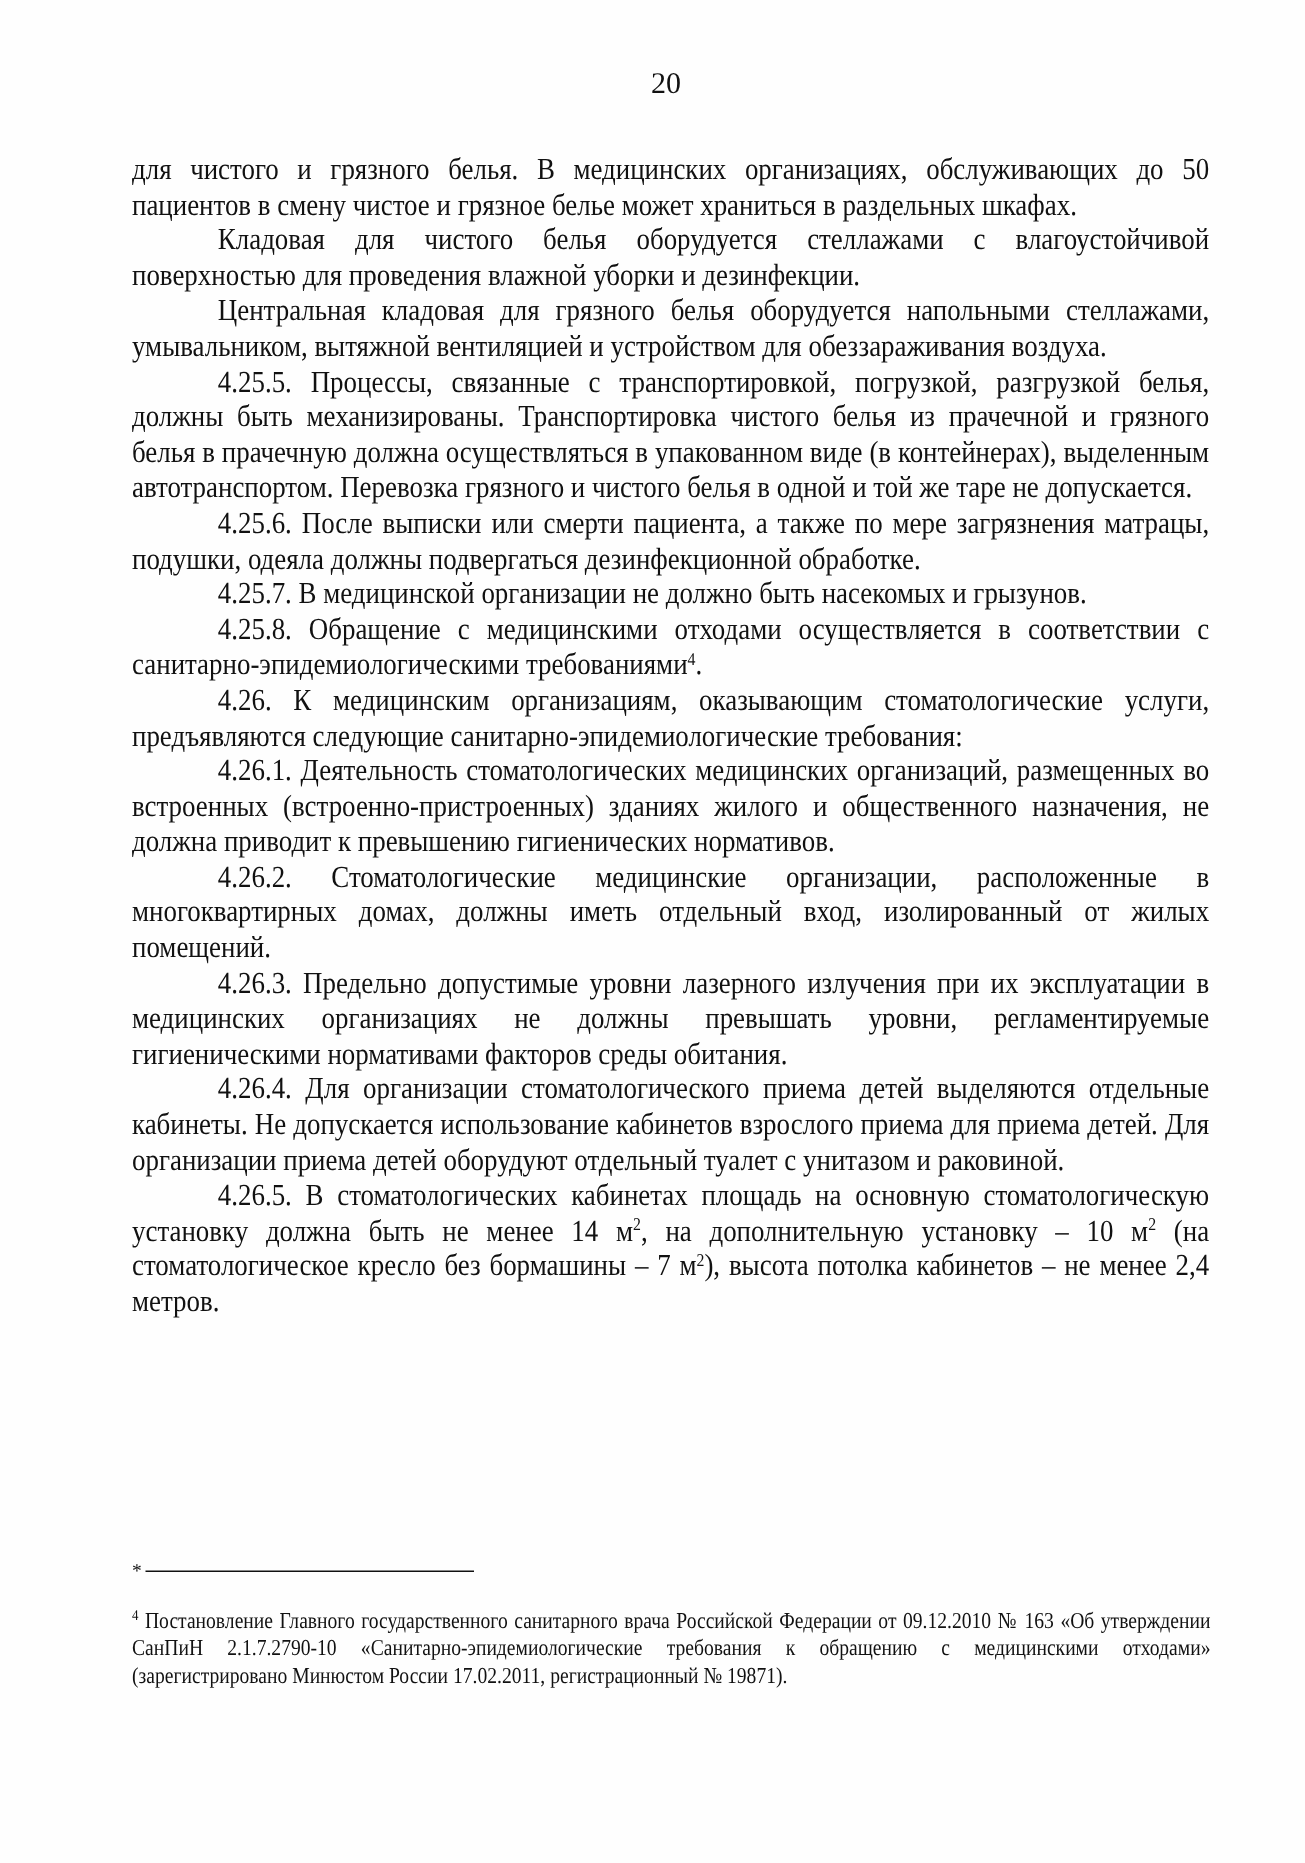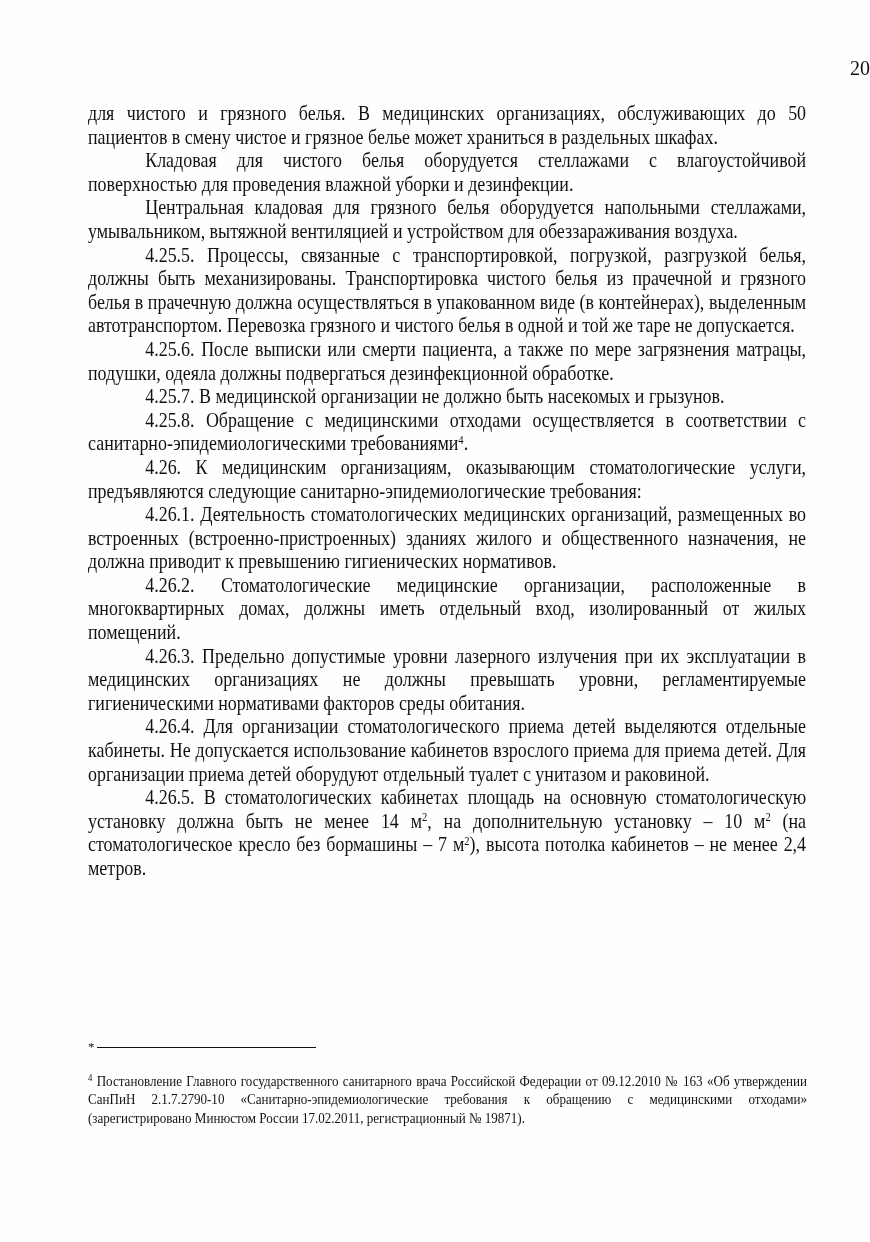--- a/index.html
+++ b/index.html
@@ -18,24 +18,24 @@
     .page {
       position: absolute;
       left: 0;
       top: 0;
       width: 870px;
       height: 1242px;
       background: #fefefe;
     }
     .page-number {
       position: absolute;
-      top: 56px;
+      top: 44px;
       left: 0;
       width: 100%;
-      text-align: right;
+      text-align: center;
       font-size: 20px;
       line-height: 24px;
       letter-spacing: 0;
       padding-left: 18px;
       box-sizing: border-box;
     }
     .body-text {
       position: absolute;
       left: 88px;
       top: 102px;

